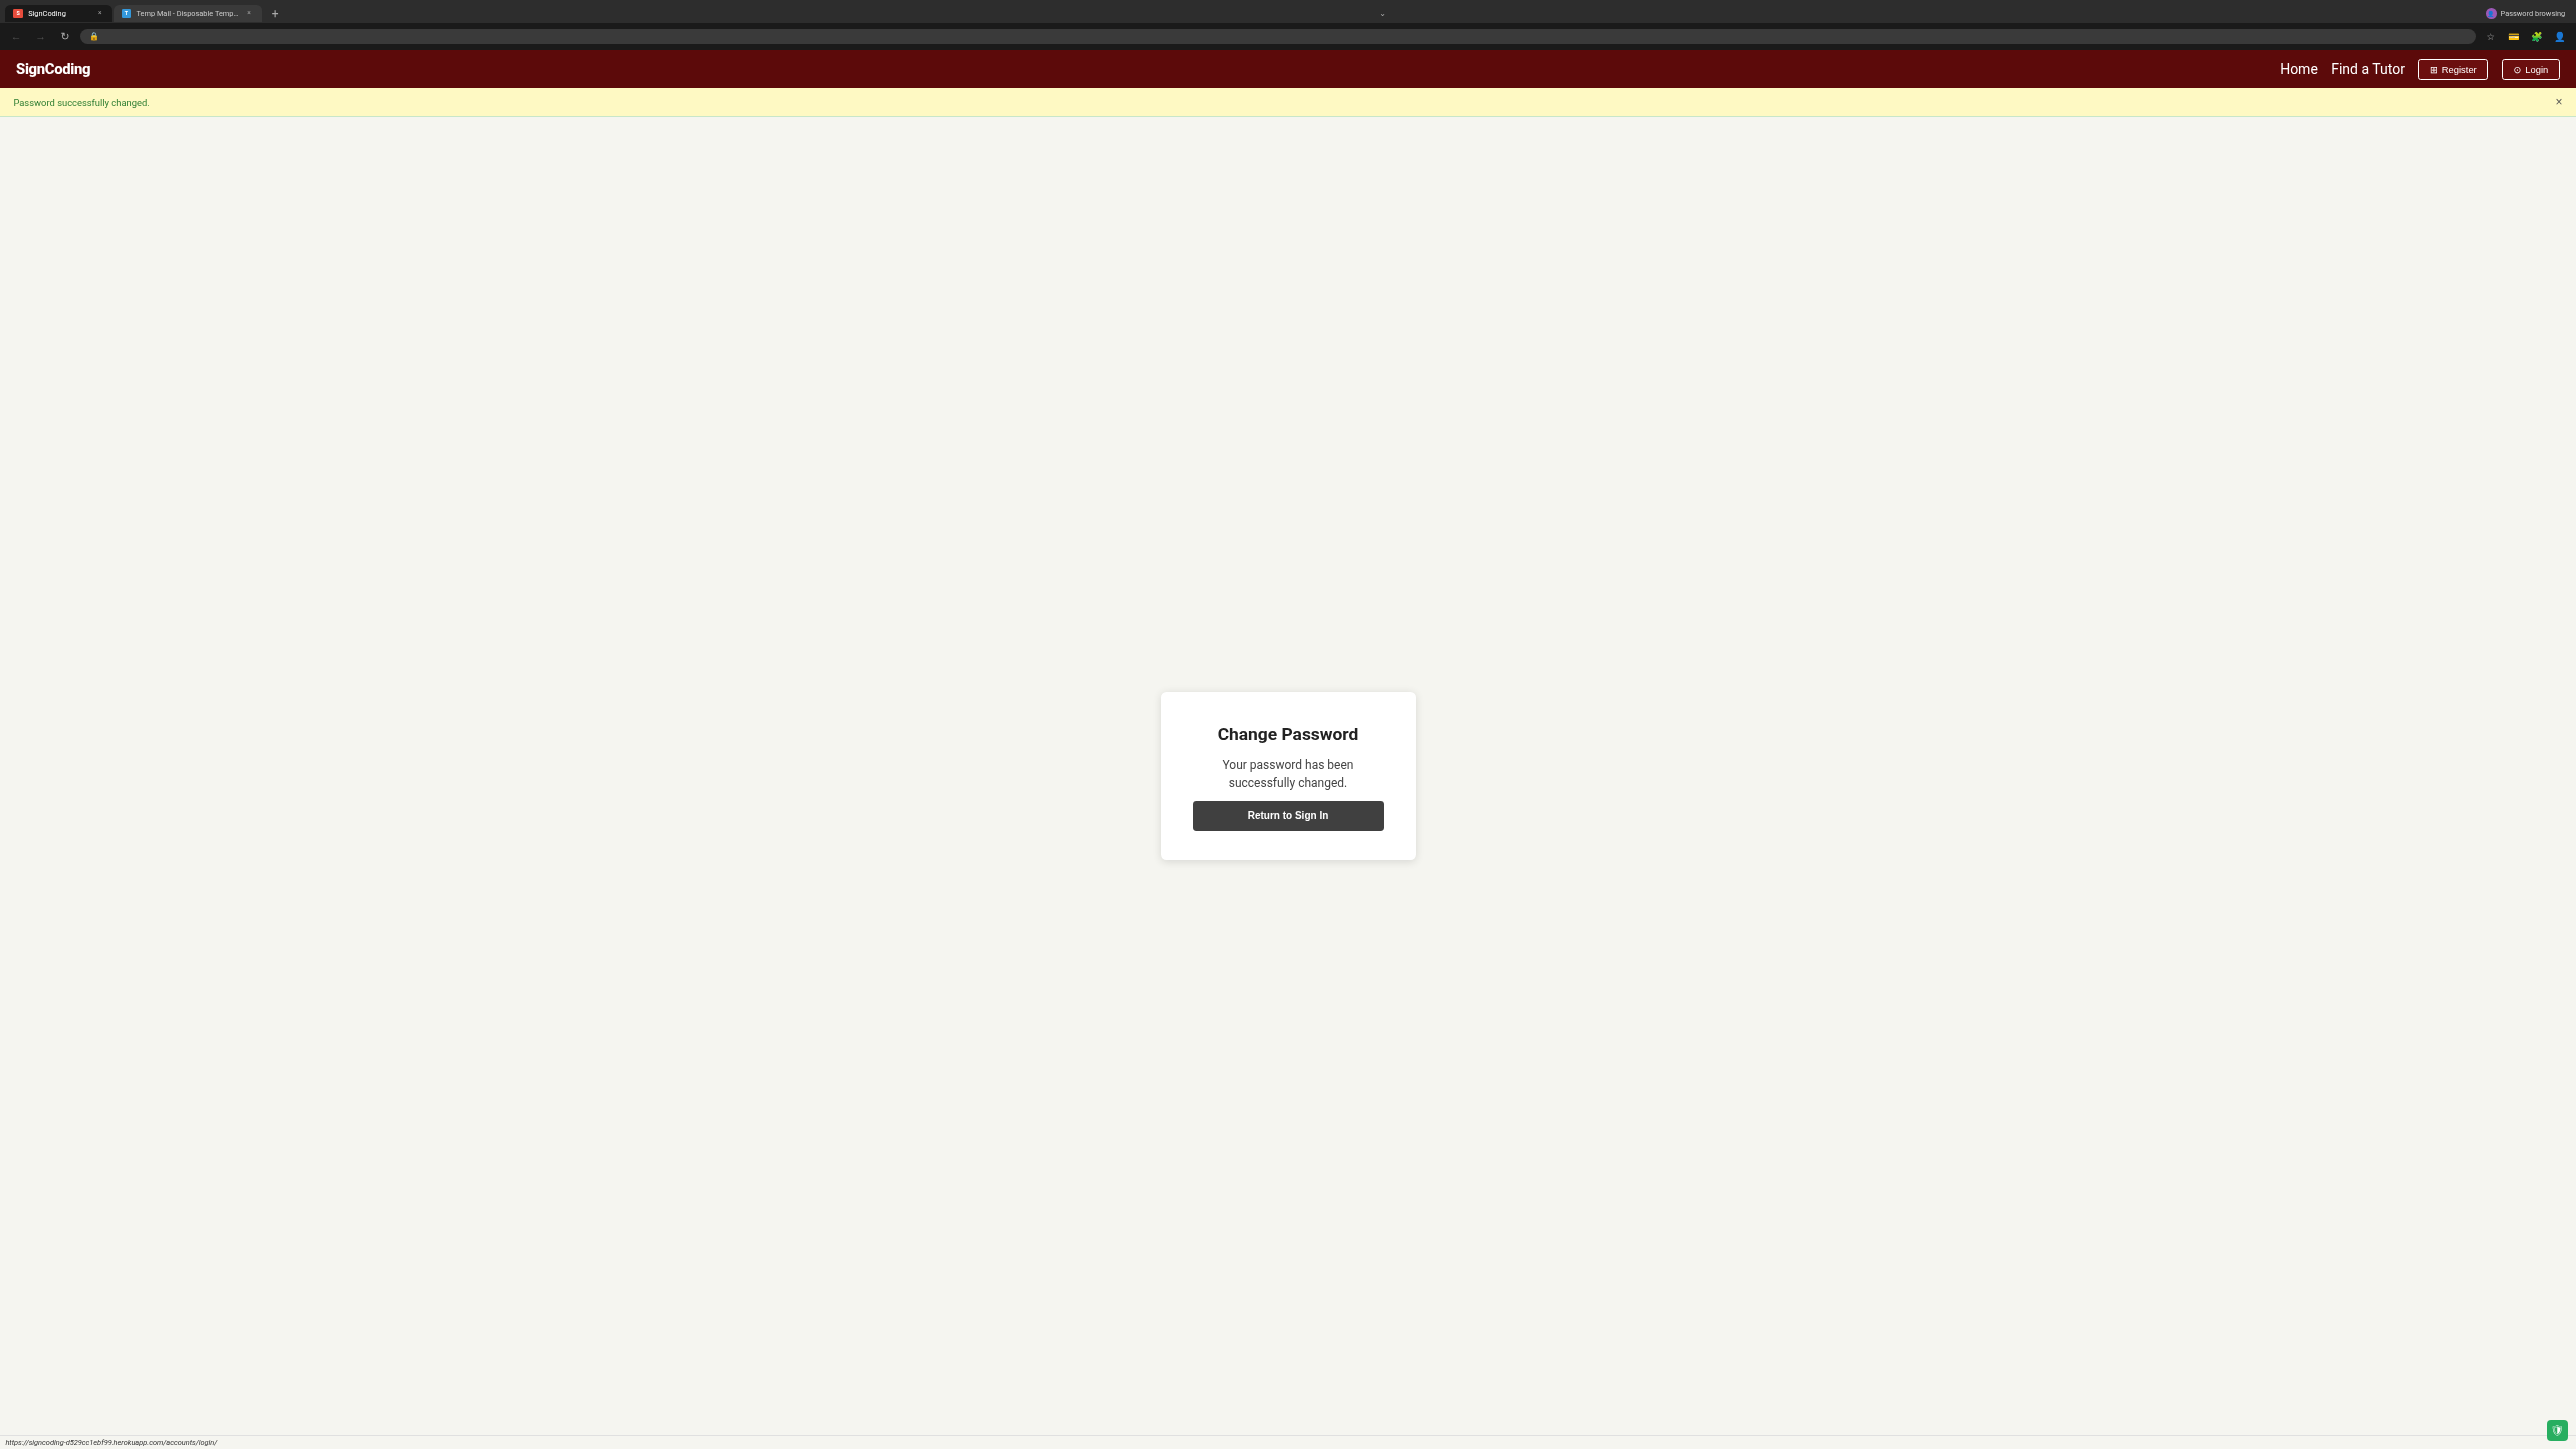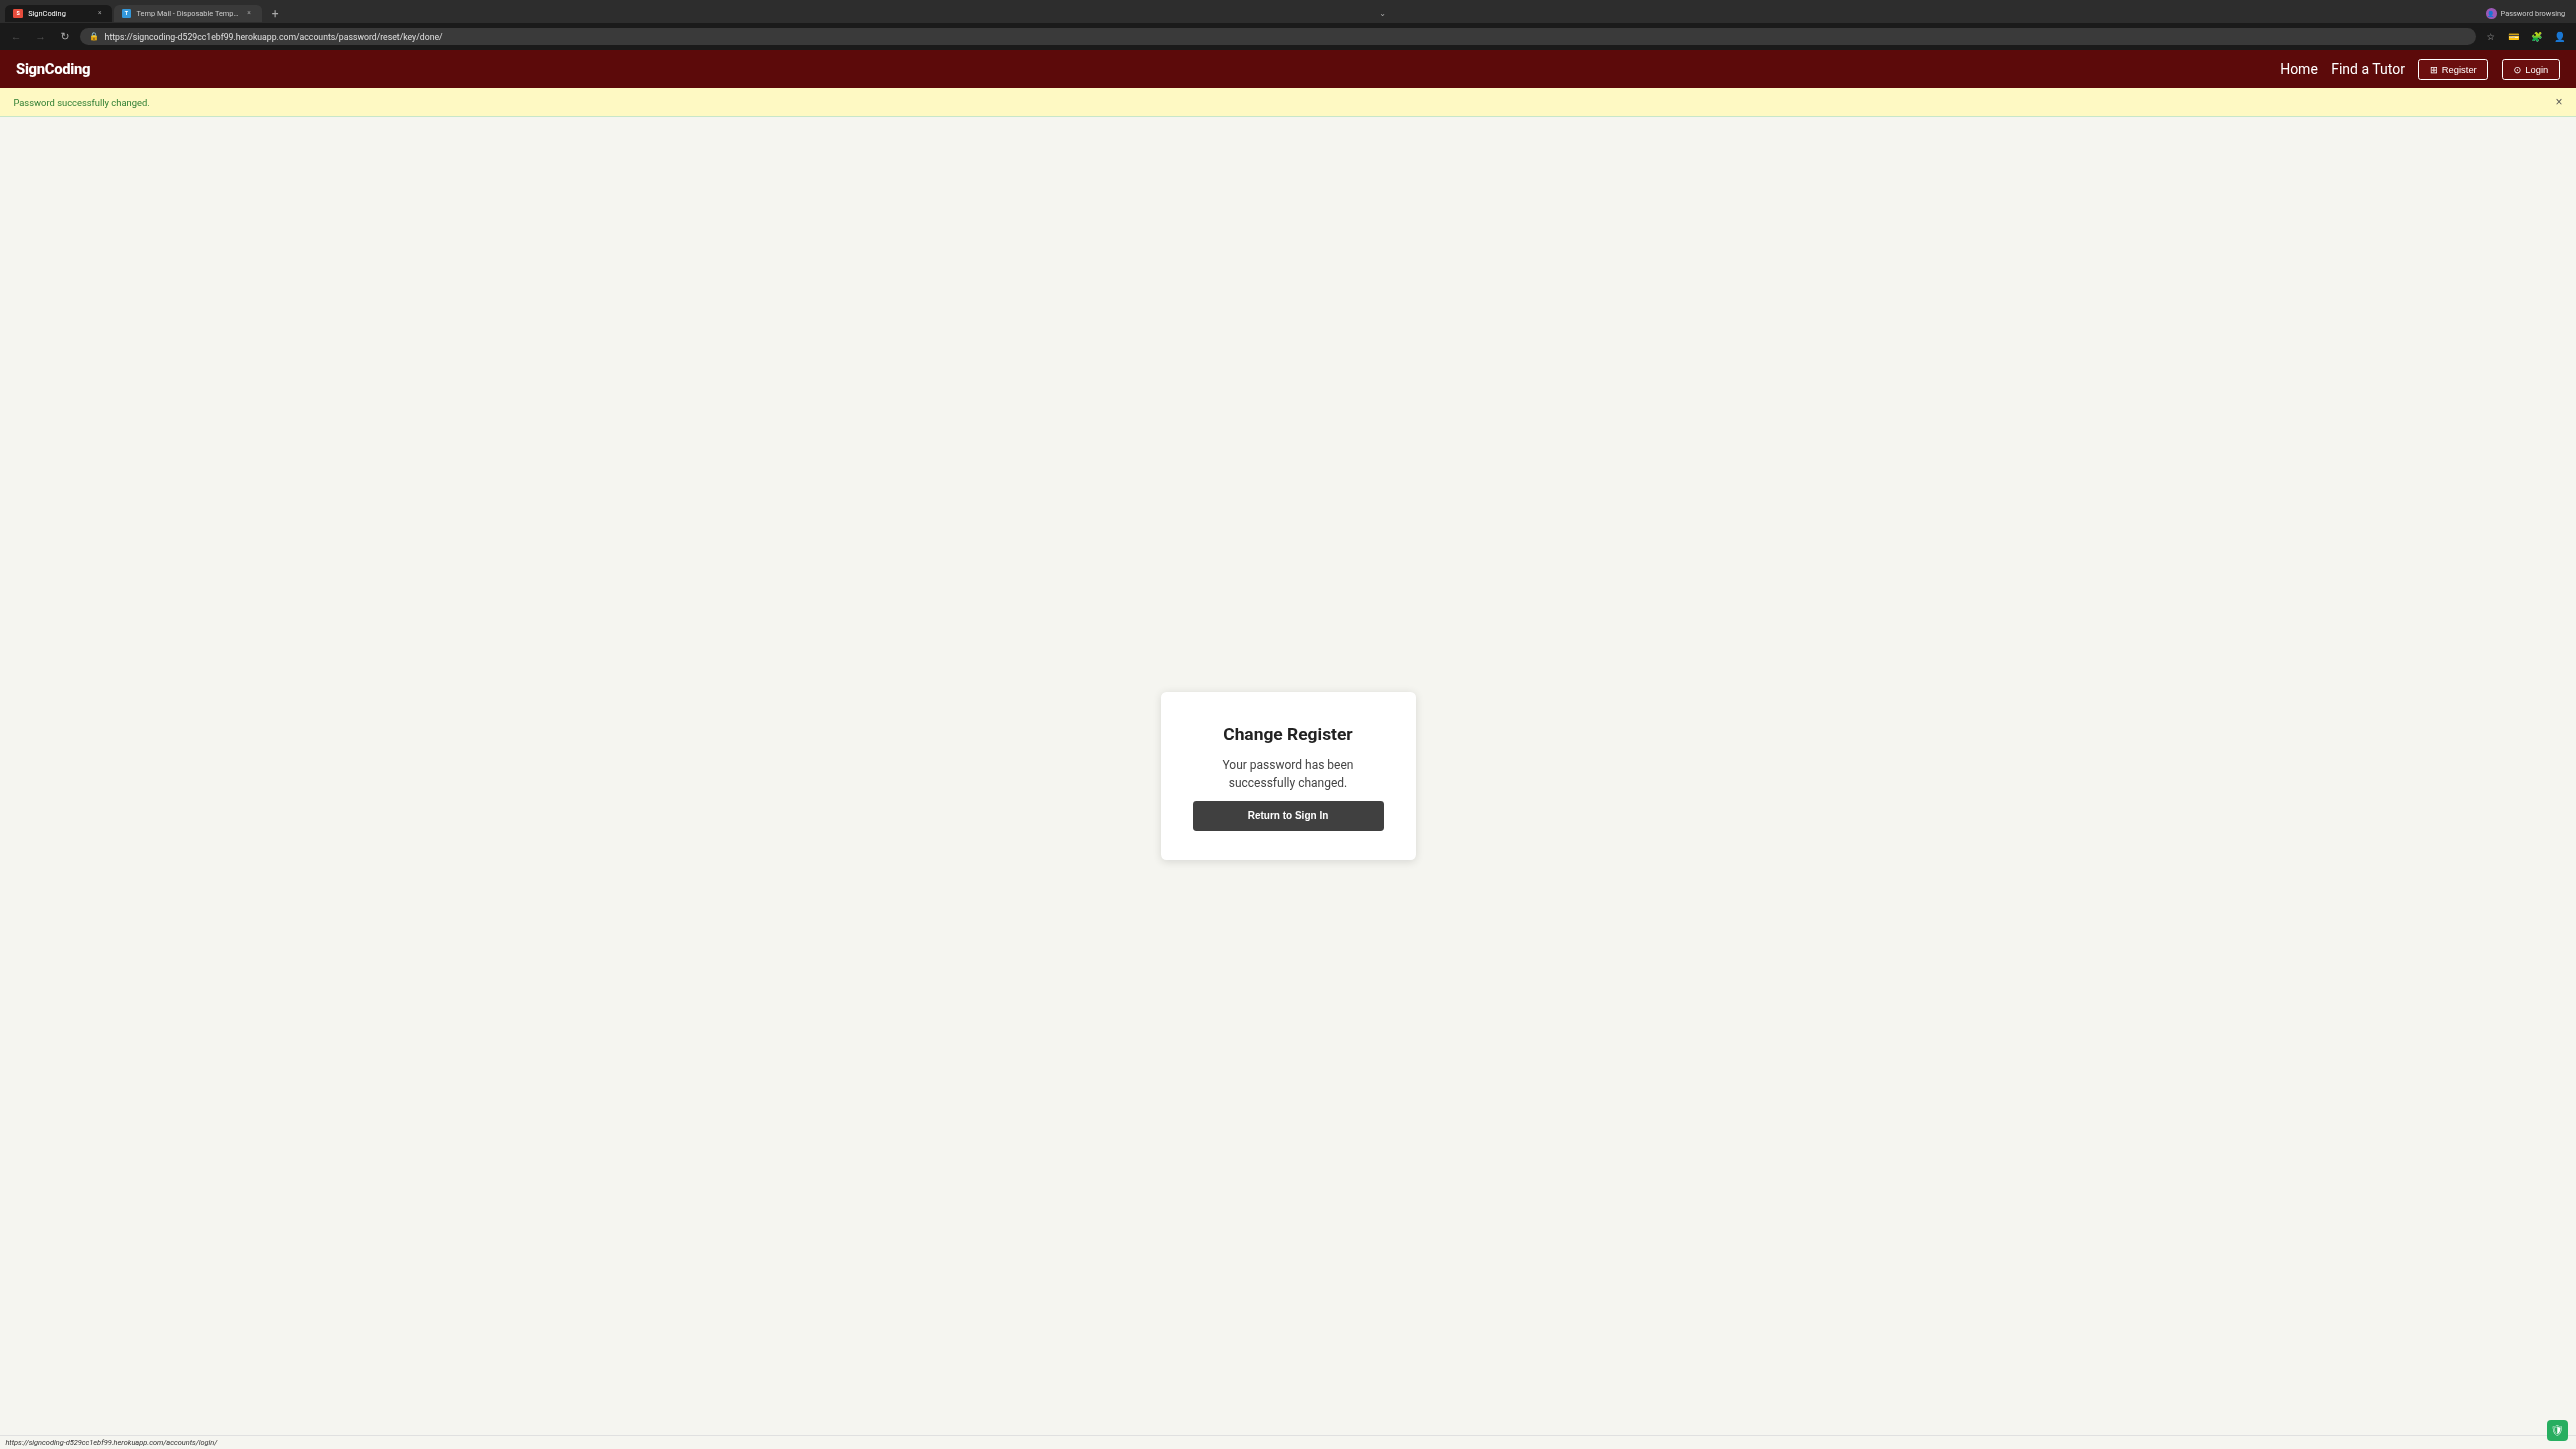--- a/index.html
+++ b/index.html
@@ -370,21 +370,20 @@
       <span>←</span>
     </div>
     <div class="nav-btn disabled">
       <span>→</span>
     </div>
     <div class="nav-btn">
       <span>↻</span>
     </div>
     <div class="address-bar">
       <span class="lock-icon">🔒</span>
-      <span class="url-text">https://signcoding-d529cc1ebf99.herokuapp.com/accounts/password/reset/key/done/</span>
     </div>
     <div class="browser-actions">
       <div class="browser-action-btn">☆</div>
       <div class="browser-action-btn">💳</div>
       <div class="browser-action-btn">🧩</div>
       <div class="browser-action-btn">👤</div>
     </div>
   </div>
 </div>
 
@@ -406,21 +405,21 @@
     </div>
   </nav>
 
   <div class="success-banner">
     <span>Password successfully changed.</span>
     <button class="success-close">×</button>
   </div>
 
   <div class="main-content">
     <div class="card">
-      <h2 class="card-title">Change Register</h2>
+      <h2 class="card-title">Change Password</h2>
       <p class="card-message">Your password has been successfully changed.</p>
       <button class="return-btn">Return to Sign In</button>
     </div>
   </div>
 
 </div>
 
 <div class="status-bar">
   <span>https://signcoding-d529cc1ebf99.herokuapp.com/accounts/login/</span>
 </div>

